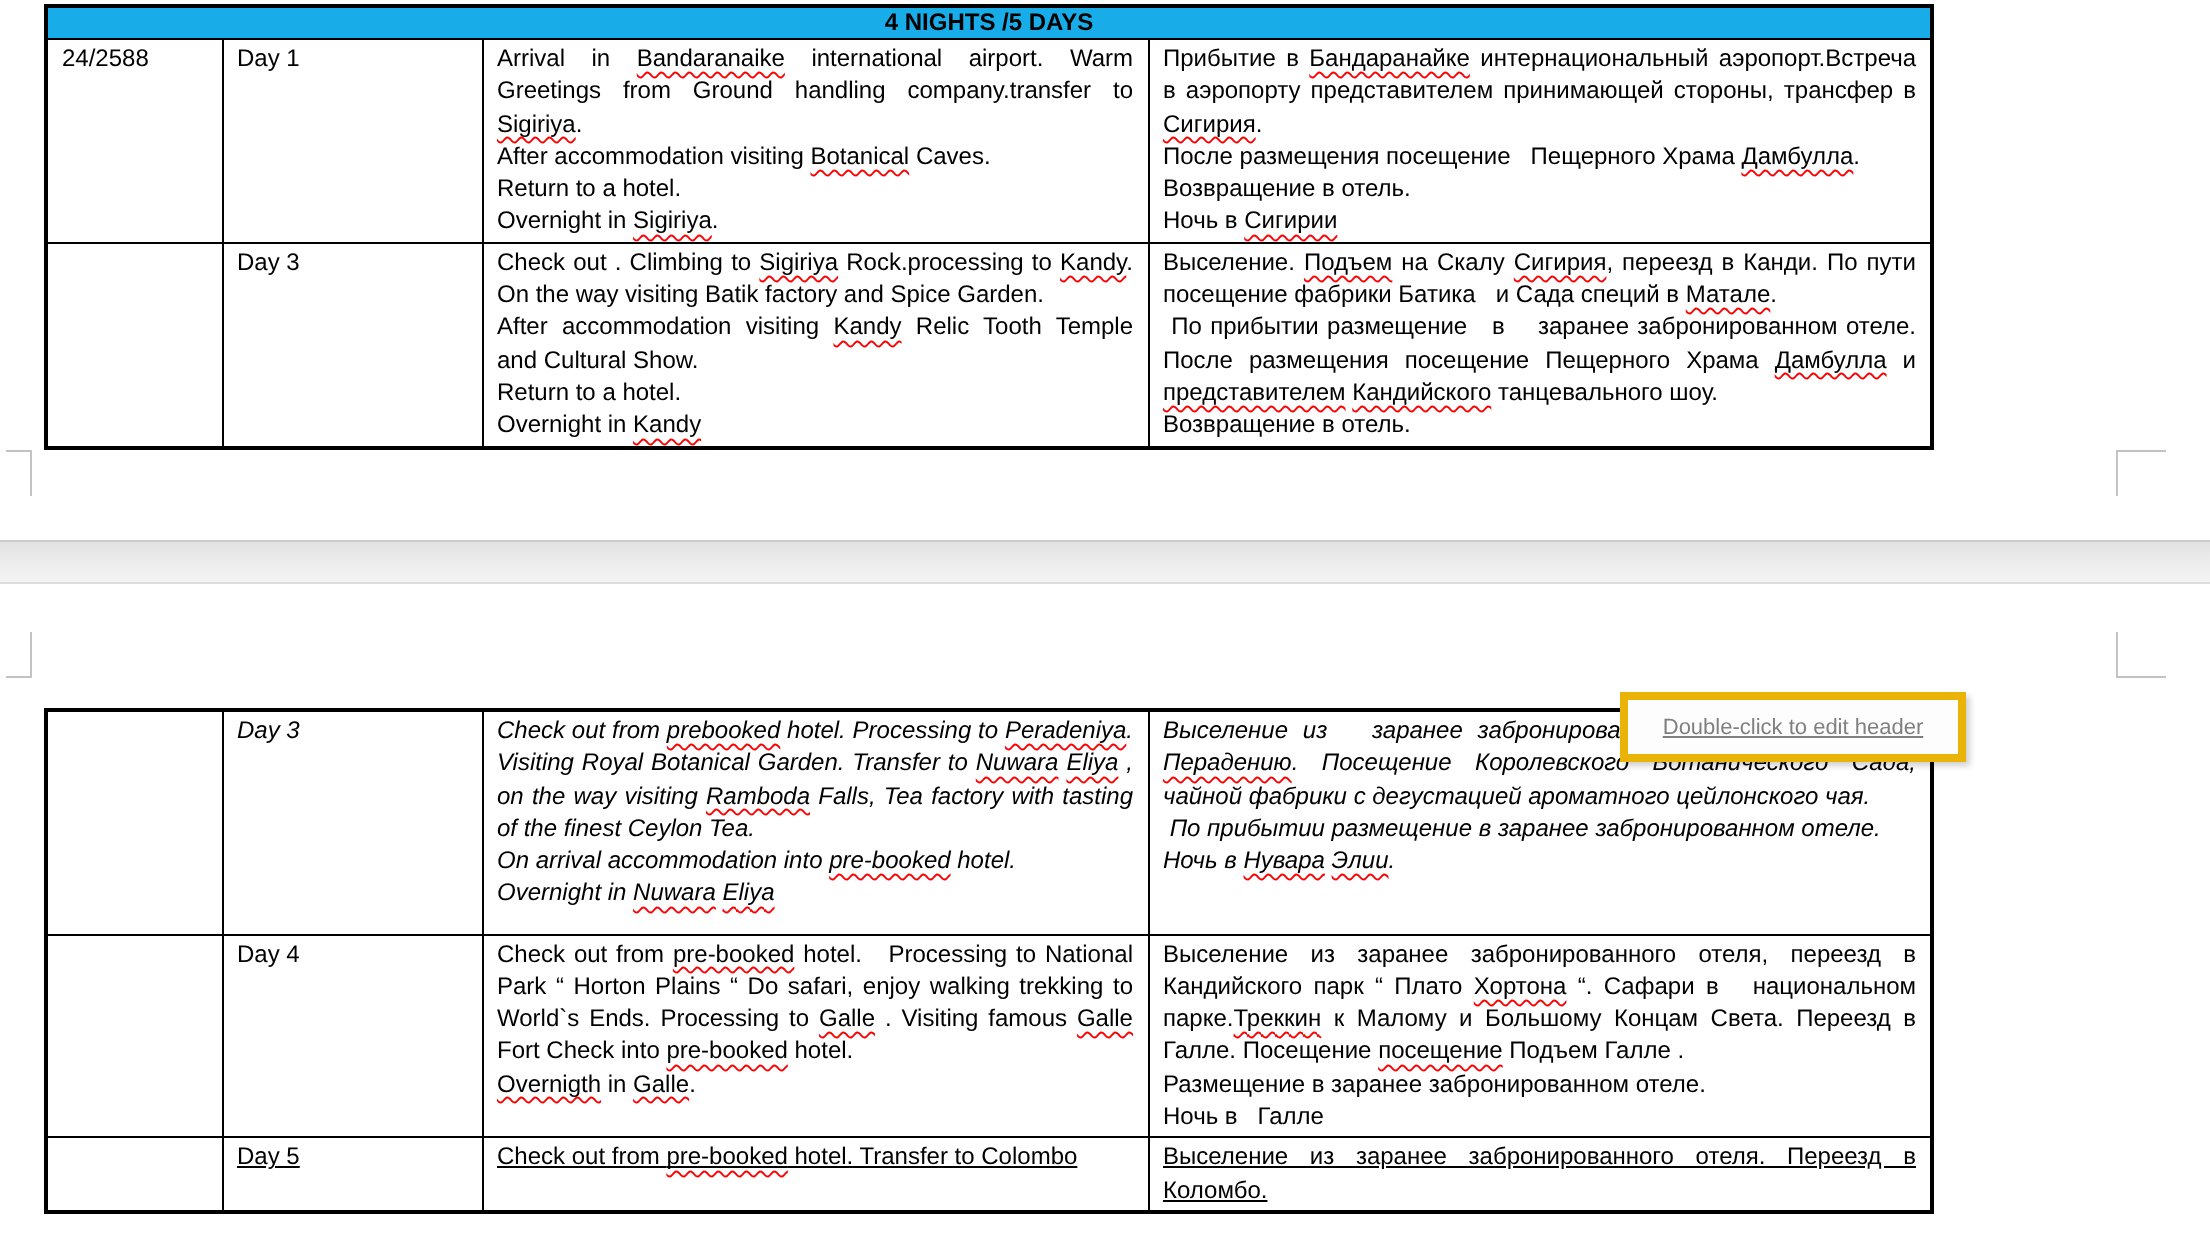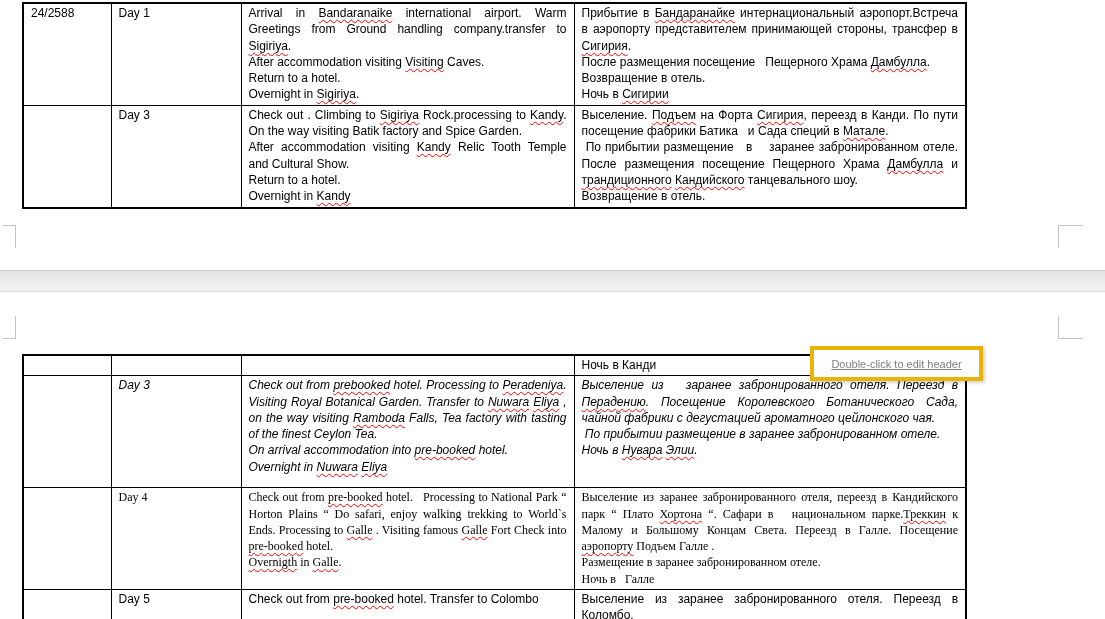--- a/index.html
+++ b/index.html
@@ -71,30 +71,33 @@
 <div class="mark tr"></div>
 
 <table class="itin" id="table1">
   <colgroup>
       <col style="width:88px">
       <col style="width:130px">
       <col style="width:333px">
       <col style="width:392px">
     </colgroup>
   <tbody>
+    <tr class="hdr">
+      <td colspan="4">4 NIGHTS /5 DAYS</td>
+    </tr>
   <tr style="height: 98px;">
         <td class="code">
           <div class="para"><span>24/2588</span></div>
         </td>
         <td class="day">
           <div class="para"><span>Day 1</span></div>
         </td>
         <td class="en">
           <div class="para"><span>Arrival in </span><span class="miss">Bandaranaike</span><span> international airport. Warm Greetings from Ground handling company.transfer to </span><span class="miss">Sigiriya</span><span>.</span></div>
-          <div class="para"><span>After accommodation visiting </span><span class="miss">Visiting</span><span> Caves.</span></div>
+          <div class="para"><span>After accommodation visiting </span><span class="miss">Botanical</span><span> Caves.</span></div>
           <div class="para"><span>Return to a hotel.</span></div>
           <div class="para"><span>Overnight in </span><span class="miss">Sigiriya</span><span>.</span></div>
         </td>
         <td class="ru">
           <div class="para"><span>Прибытие в </span><span class="miss">Бандаранайке</span><span> интернациональный аэропорт.Встреча в аэропорту представителем принимающей стороны, трансфер в </span><span class="miss">Сигирия</span><span>.</span></div>
           <div class="para"><span>После размещения посещение &nbsp;&nbsp;Пещерного Храма </span><span class="miss">Дамбулла</span><span>.</span></div>
           <div class="para"><span>Возвращение в отель.</span></div>
           <div class="para"><span>Ночь в </span><span class="miss">Сигирии</span></div>
         </td>
       </tr>
@@ -103,76 +106,68 @@
         <td class="day">
           <div class="para"><span>Day 3</span></div>
         </td>
         <td class="en">
           <div class="para"><span>Check out . Climbing to </span><span class="miss">Sigiriya</span><span> Rock.processing to </span><span class="miss">Kandy</span><span>. On the way visiting Batik factory and Spice Garden.</span></div>
           <div class="para"><span>After accommodation visiting </span><span class="miss">Kandy</span><span> Relic Tooth Temple and Cultural Show.</span></div>
           <div class="para"><span>Return to a hotel.</span></div>
           <div class="para"><span>Overnight in </span><span class="miss">Kandy</span></div>
         </td>
         <td class="ru">
-          <div class="para"><span>Выселение. </span><span class="miss">Подъем</span><span> на Форта </span><span class="miss">Сигирия</span><span>, переезд в Канди. По пути посещение фабрики Батика &nbsp; и Сада специй в </span><span class="miss">Матале</span><span>.</span></div>
-          <div class="para"><span>&nbsp;По прибытии размещение &nbsp; в &nbsp;&nbsp; заранее забронированном отеле. После размещения посещение Пещерного Храма </span><span class="miss">Дамбулла</span><span> и </span><span class="miss">трандиционного</span><span> </span><span class="miss">Кандийского</span><span> танцевального шоу.</span></div>
+          <div class="para"><span>Выселение. </span><span class="miss">Подъем</span><span> на Скалу </span><span class="miss">Сигирия</span><span>, переезд в Канди. По пути посещение фабрики Батика &nbsp; и Сада специй в </span><span class="miss">Матале</span><span>.</span></div>
+          <div class="para"><span>&nbsp;По прибытии размещение &nbsp; в &nbsp;&nbsp; заранее забронированном отеле. После размещения посещение Пещерного Храма </span><span class="miss">Дамбулла</span><span> и </span><span class="miss">представителем</span><span> </span><span class="miss">Кандийского</span><span> танцевального шоу.</span></div>
           <div class="para"><span>Возвращение в отель.</span></div>
         </td>
       </tr>
     </tbody>
 </table>
 
 <table class="itin" id="table2">
   <colgroup>
       <col style="width:88px">
       <col style="width:130px">
       <col style="width:333px">
       <col style="width:392px">
     </colgroup>
   <tbody>
-      <tr style="height: 17px;">
-        <td class="code"></td>
-        <td class="day"></td>
-        <td class="en"></td>
-        <td class="ru">
-          <div class="para"><span>Ночь в Канди</span></div>
-        </td>
-      </tr>
       <tr style="height: 112px; font-style: italic;">
         <td class="code"></td>
         <td class="day">
           <div class="para"><span>Day 3</span></div>
         </td>
         <td class="en">
           <div class="para"><span>Check out from </span><span class="miss">prebooked</span><span> hotel. Processing to </span><span class="miss">Peradeniya</span><span>. Visiting Royal Botanical Garden. Transfer to </span><span class="miss">Nuwara</span><span> </span><span class="miss">Eliya</span><span> , on the way visiting </span><span class="miss">Ramboda</span><span> Falls, Tea factory with tasting of the finest Ceylon Tea.</span></div>
           <div class="para"><span>On arrival accommodation into </span><span class="miss">pre-booked</span><span> hotel.</span></div>
           <div class="para"><span>Overnight in </span><span class="miss">Nuwara</span><span> </span><span class="miss">Eliya</span></div>
         </td>
         <td class="ru">
           <div class="para"><span>Выселение из &nbsp; заранее забронированного отеля. Переезд в </span><span class="miss">Перадению</span><span>. Посещение Королевского Ботанического Сада, чайной фабрики с дегустацией ароматного цейлонского чая.</span></div>
           <div class="para"><span>&nbsp;По прибытии размещение в заранее забронированном отеле.</span></div>
           <div class="para"><span>Ночь в </span><span class="miss">Нувара</span><span> </span><span class="miss">Элии</span><span>.</span></div>
         </td>
       </tr>
-      <tr style="height: 100px; font-family: Liberation Serif, serif;">
+      <tr style="height: 100px;">
         <td class="code"></td>
         <td class="day">
           <div class="para"><span>Day 4</span></div>
         </td>
         <td class="en">
           <div class="para"><span>Check out from </span><span class="miss">pre-booked</span><span> hotel. &nbsp;&nbsp;Processing to National Park “ Horton Plains “ Do safari, enjoy walking trekking to World`s Ends. Processing to </span><span class="miss">Galle</span><span> . Visiting famous </span><span class="miss">Galle</span><span> Fort Check into </span><span class="miss">pre-booked</span><span> hotel.</span></div>
           <div class="para"><span class="miss">Overnigth</span><span> in </span><span class="miss">Galle</span><span>.</span></div>
         </td>
         <td class="ru">
-          <div class="para"><span>Выселение из заранее забронированного отеля, переезд в Кандийского парк “ Плато </span><span class="miss">Хортона</span><span> “. Сафари в &nbsp; национальном парке.</span><span class="miss">Треккин</span><span> к Малому и Большому Концам Света. Переезд в Галле. Посещение </span><span class="miss">аэропорту</span><span> Подъем Галле .</span></div>
+          <div class="para"><span>Выселение из заранее забронированного отеля, переезд в Кандийского парк “ Плато </span><span class="miss">Хортона</span><span> “. Сафари в &nbsp; национальном парке.</span><span class="miss">Треккин</span><span> к Малому и Большому Концам Света. Переезд в Галле. Посещение </span><span class="miss">посещение</span><span> Подъем Галле .</span></div>
           <div class="para"><span>Размещение в заранее забронированном отеле.</span></div>
           <div class="para"><span>Ночь в &nbsp; Галле</span></div>
         </td>
       </tr>
-      <tr style="height: 30px;">
+      <tr style="height: 30px; text-decoration: underline;">
         <td class="code"></td>
         <td class="day">
           <div class="para"><span>Day 5</span></div>
         </td>
         <td class="en">
           <div class="para"><span>Check out from </span><span class="miss">pre-booked</span><span> hotel. Transfer to Colombo</span></div>
         </td>
         <td class="ru">
           <div class="para"><span>Выселение из заранее забронированного отеля. Переезд в Коломбо.</span></div>
         </td>

